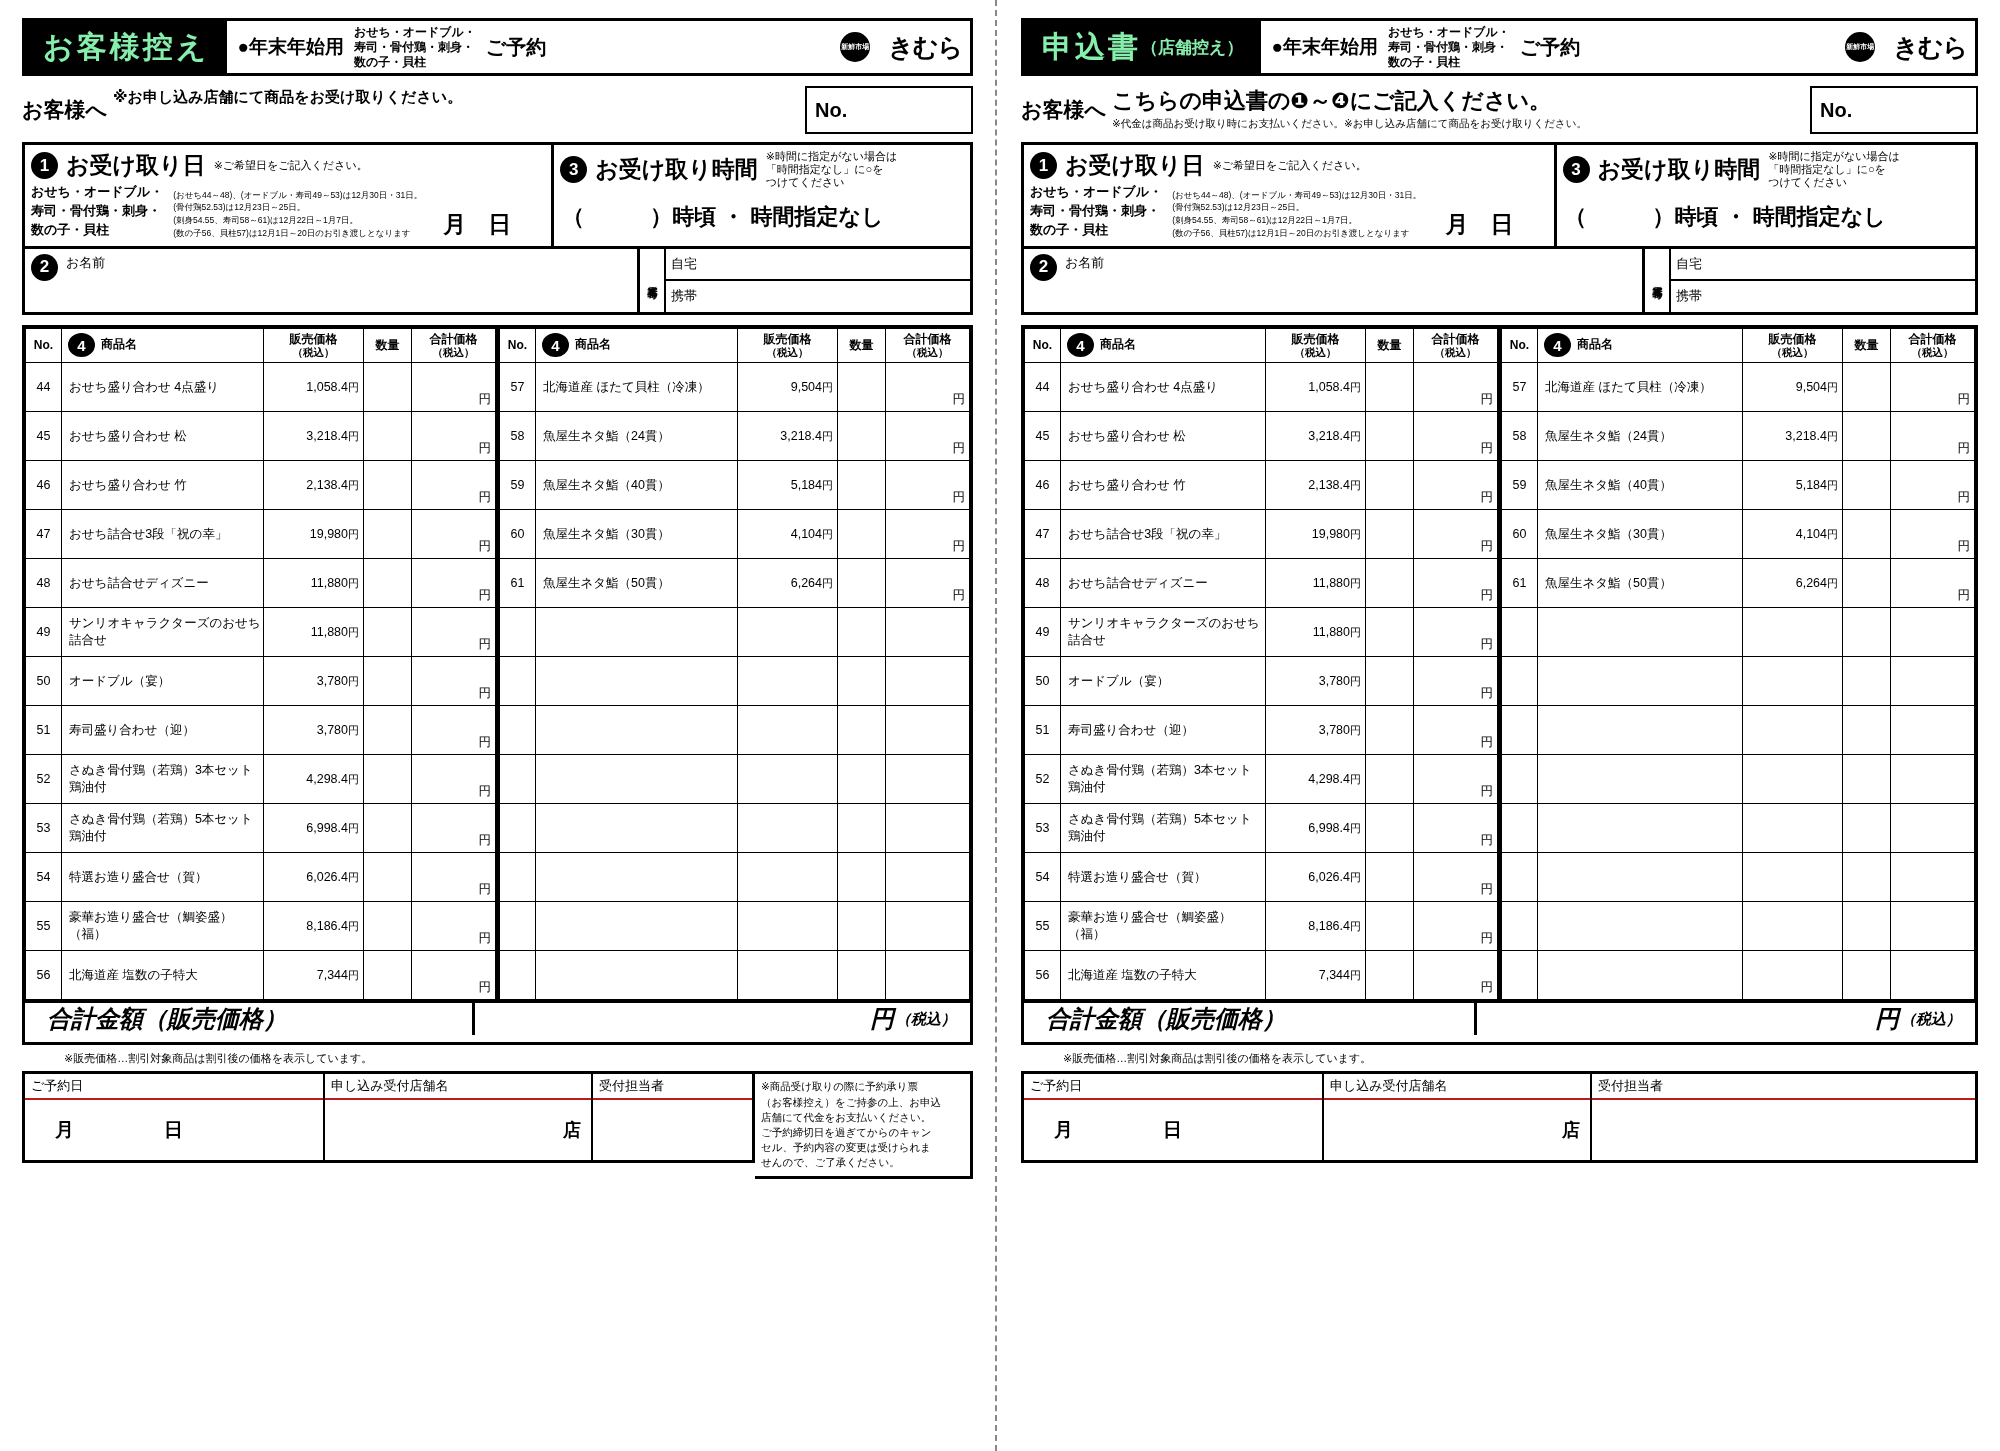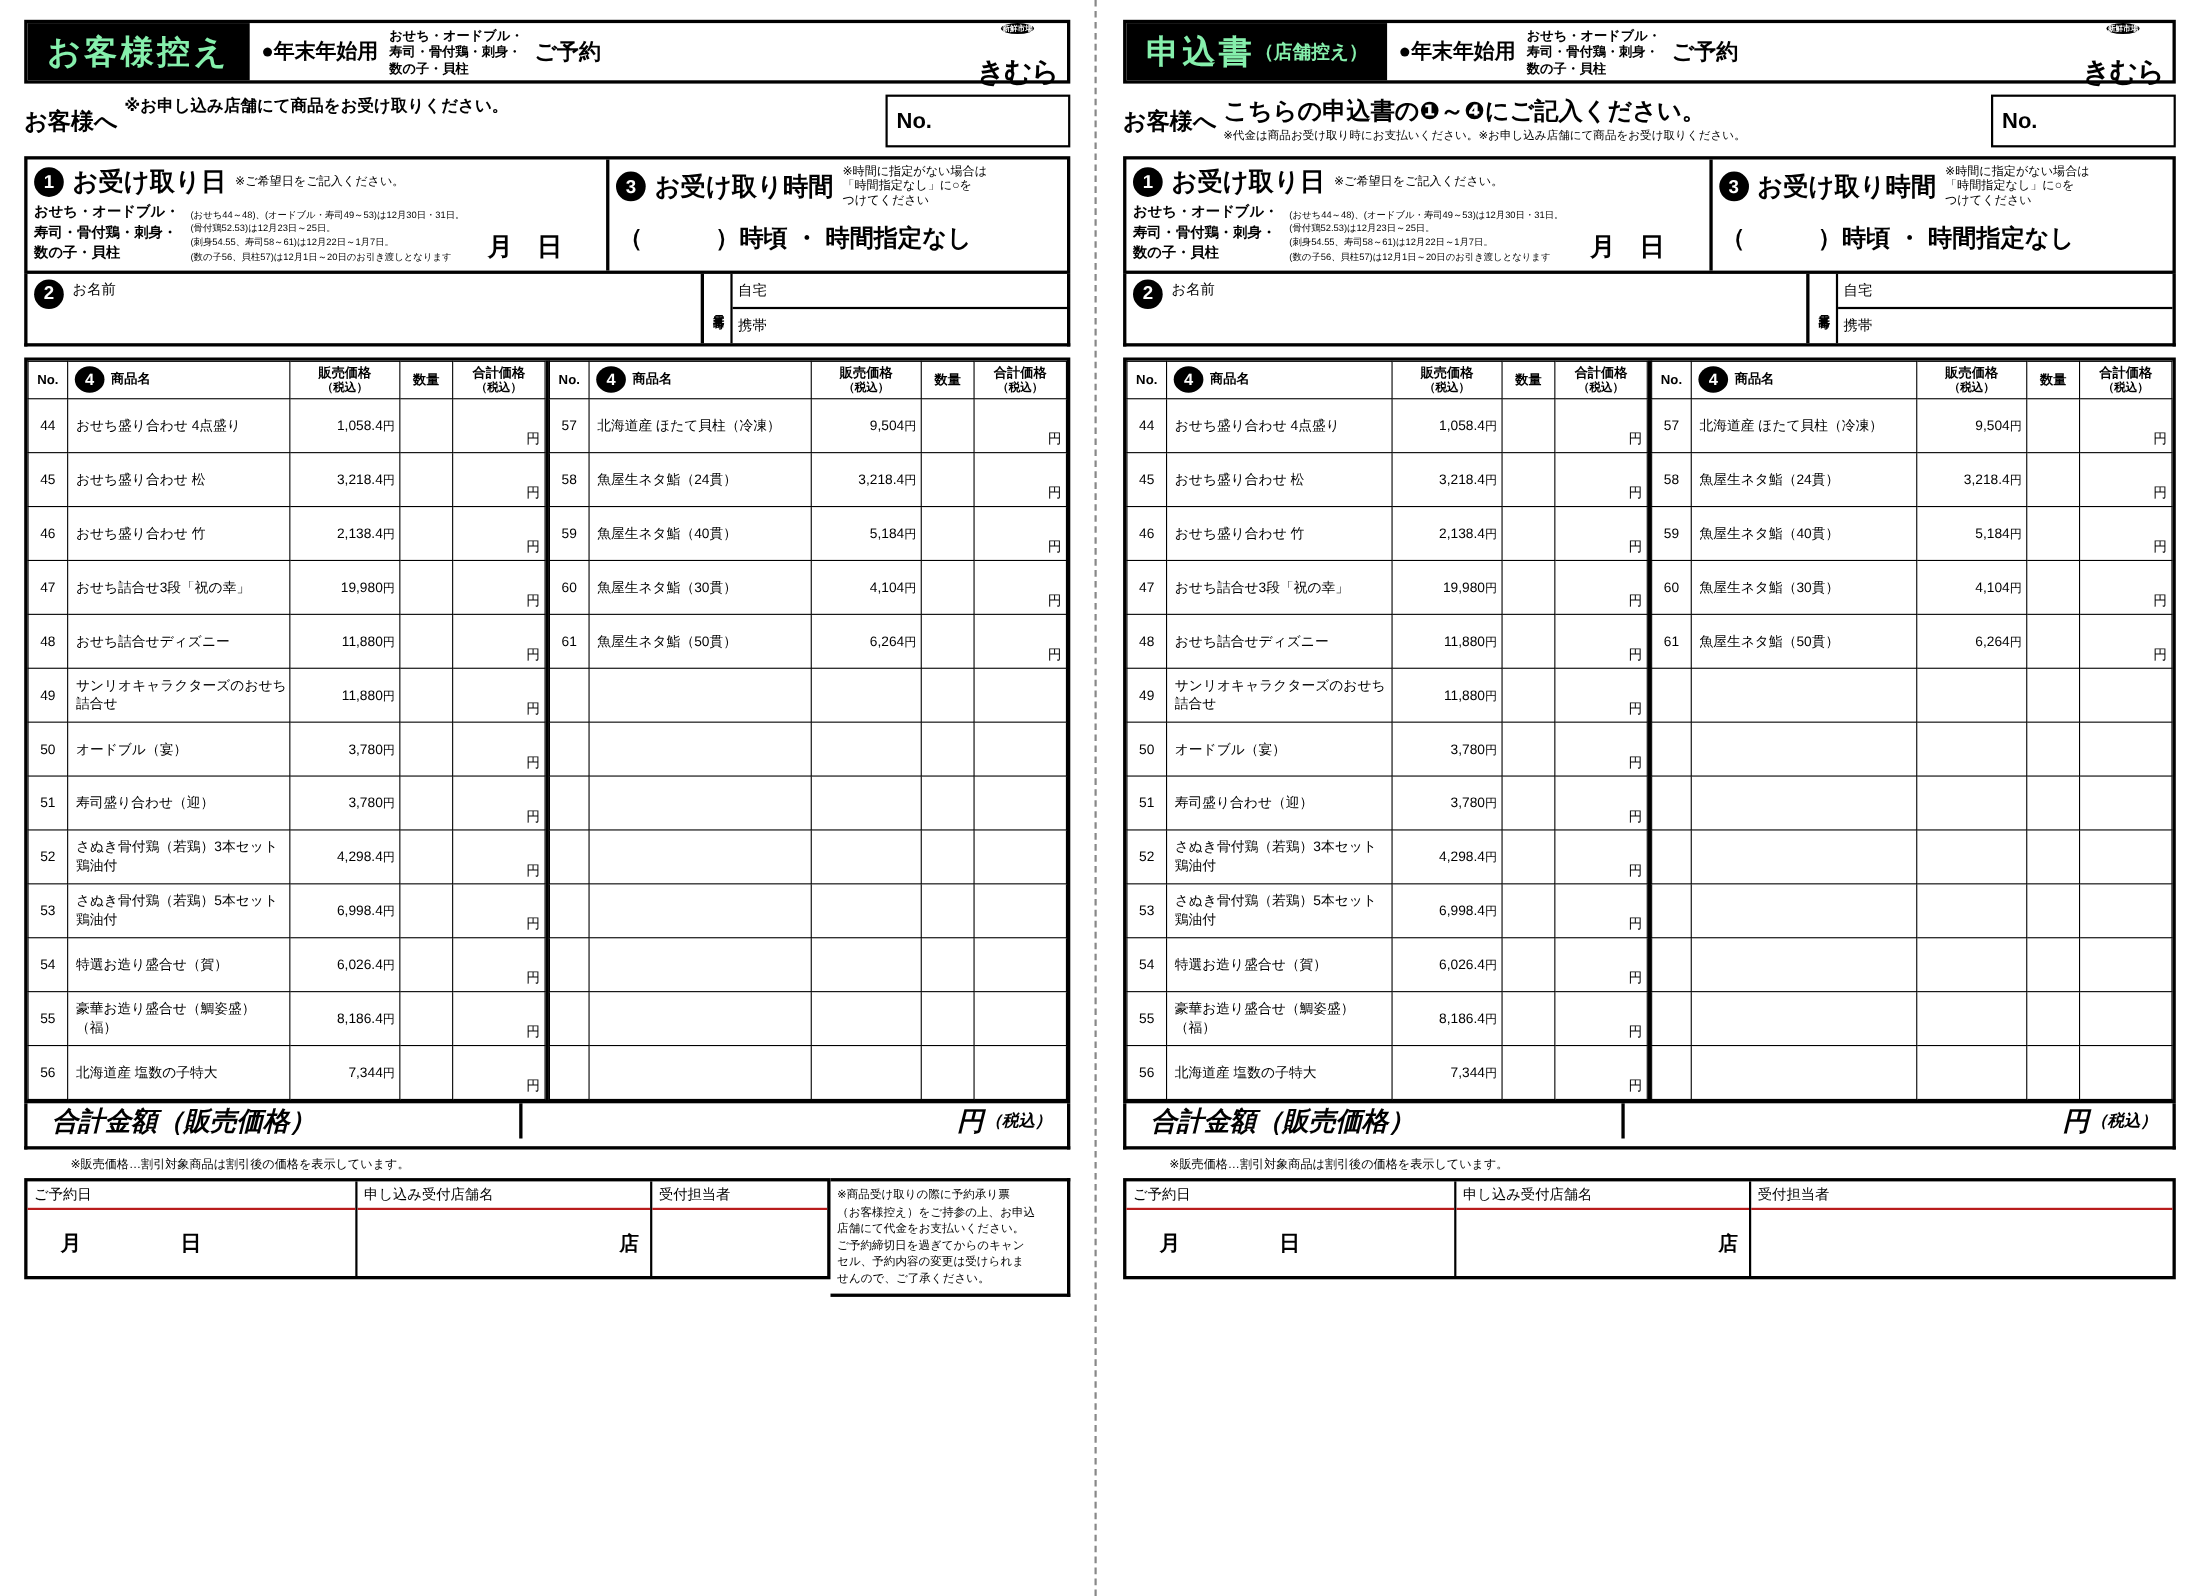--- a/index.html
+++ b/index.html
@@ -55,21 +55,20 @@
   }
   .hdr-nenmatsu { font-size: 19px; font-weight: bold; white-space: nowrap; }
   .hdr-items {
     font-size: 12px; line-height: 1.25; font-weight: bold;
     white-space: nowrap;
   }
   .hdr-yoyaku { font-size: 20px; font-weight: bold; white-space: nowrap; }
   .logo {
     display: flex; align-items: center; gap: 18px;
     padding-right: 8px;
-    flex-direction: column;
   }
   .logo-badge {
     background: #000; color: #fff;
     border-radius: 50%;
     width: 30px; height: 30px;
     display: flex; align-items: center; justify-content: center;
     font-size: 10px; font-weight: bold;
   }
   .logo-text { font-size: 25px; font-weight: bold; letter-spacing: -1px; }
 

